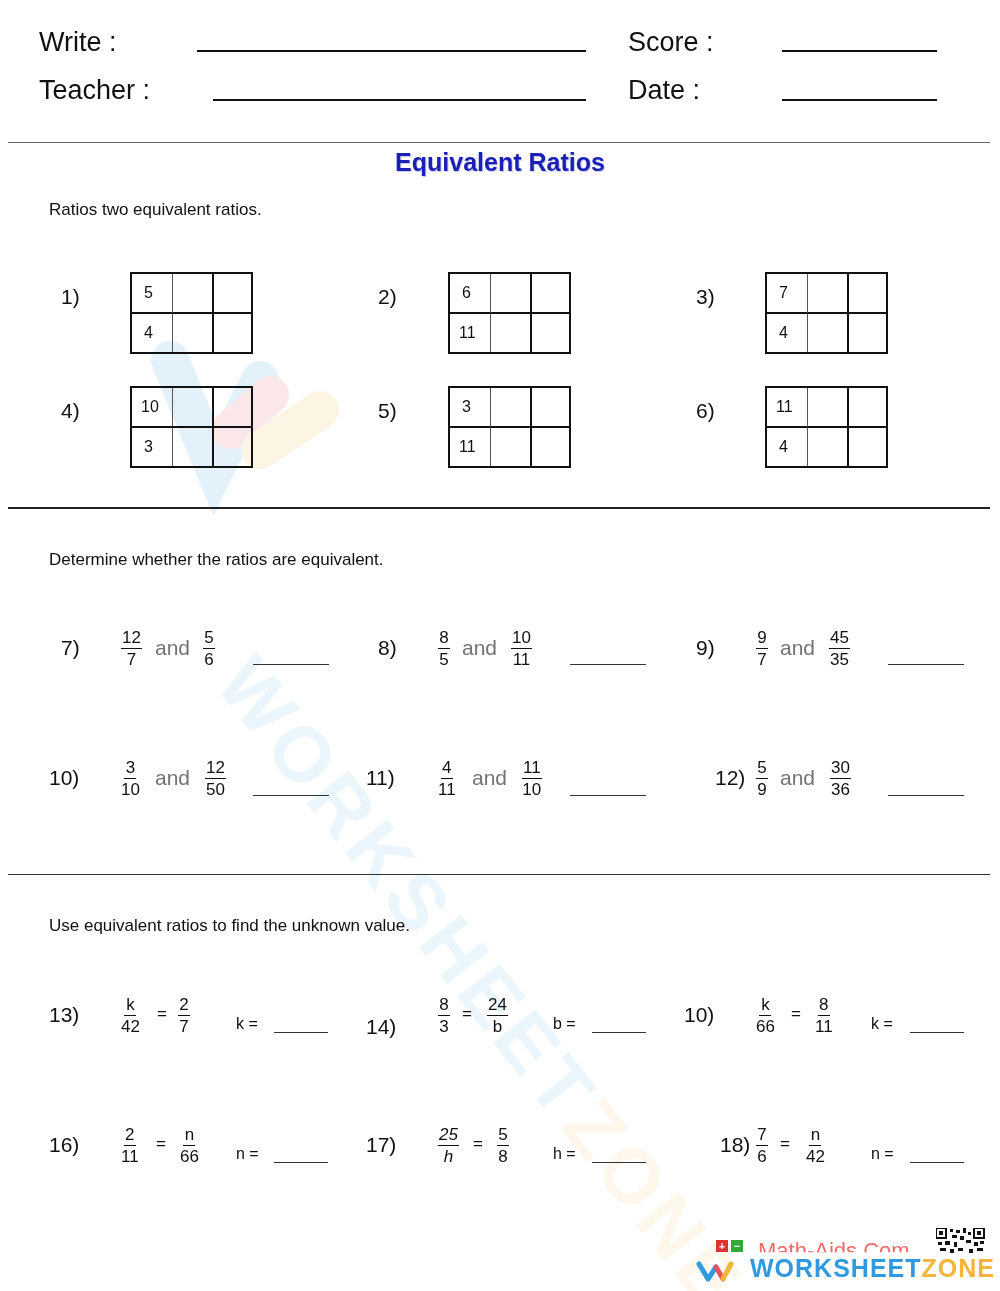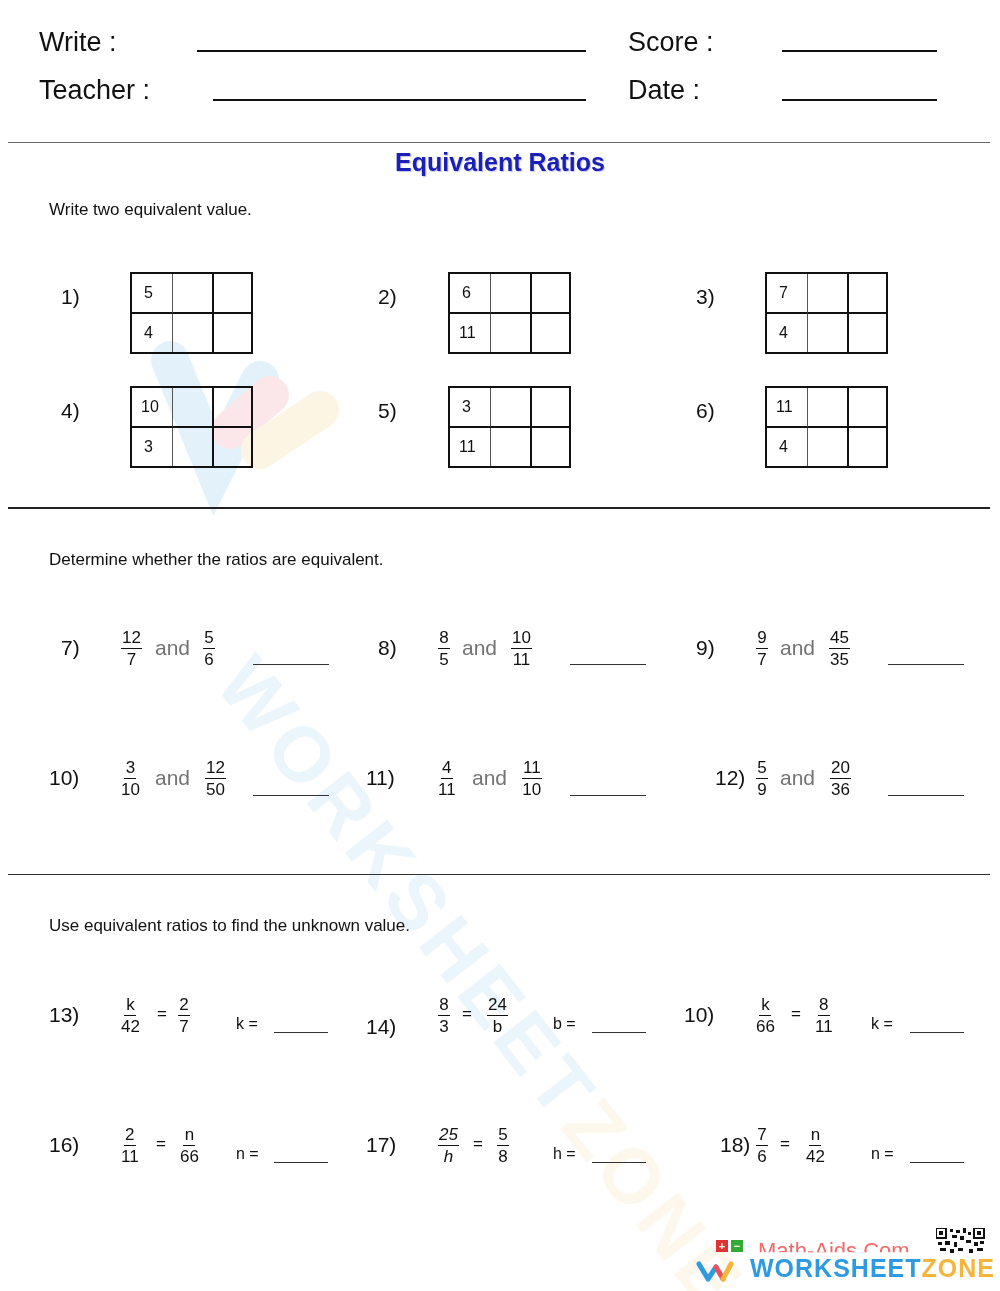--- a/index.html
+++ b/index.html
@@ -75,21 +75,21 @@
 <div class="hdr-line" style="left:213px;top:99px;width:373px;"></div>
 <div class="abs hdr-label" style="left:628px;top:27px;">Score :</div>
 <div class="hdr-line" style="left:782px;top:50px;width:155px;"></div>
 <div class="abs hdr-label" style="left:628px;top:75px;">Date :</div>
 <div class="hdr-line" style="left:782px;top:99px;width:155px;"></div>
 
 <div class="rule" style="top:142px;height:1px;background:#666;"></div>
 
 <div class="title">Equivalent Ratios</div>
 
-<div class="instr" style="top:200px;">Write two equivalent value.</div>
+<div class="instr" style="top:200px;">Ratios two equivalent ratios.</div>
 
 <div>
 
   <div class="qnum" style="left:61px;top:285px;">1)</div>
   <div class="grid" style="left:130px;top:272px;">
     <div class="cell first top">5</div>
     <div class="cell c1 top"></div>
     <div class="cell last top"></div>
     <div class="cell first bot">4</div>
     <div class="cell c1 bot"></div>
@@ -211,21 +211,21 @@
   </div>
 <div class="ans-line" style="left:570px;top:795px;width:76px;"></div>
 
 <div class="qnum" style="left:684px;top:766px;margin-left:31px;">12)</div>
 <div class="frac" style="left:756px;top:758px;">
     <span class="num">5</span>
     <span class="den">9</span>
   </div>
 <div class="word" style="left:780px;top:766px;">and</div>
 <div class="frac" style="left:830px;top:758px;">
-    <span class="num">20</span>
+    <span class="num">30</span>
     <span class="den">36</span>
   </div>
 <div class="ans-line" style="left:888px;top:795px;width:76px;"></div>
 
 <div class="rule" style="top:874px;height:1px;background:#333;"></div>
 
 <div class="instr" style="top:916px;">Use equivalent ratios to find the unknown value.</div>
 
 <div class="qnum" style="left:49px;top:1003px;">13)</div>
 <div class="frac" style="left:121px;top:995px;">

